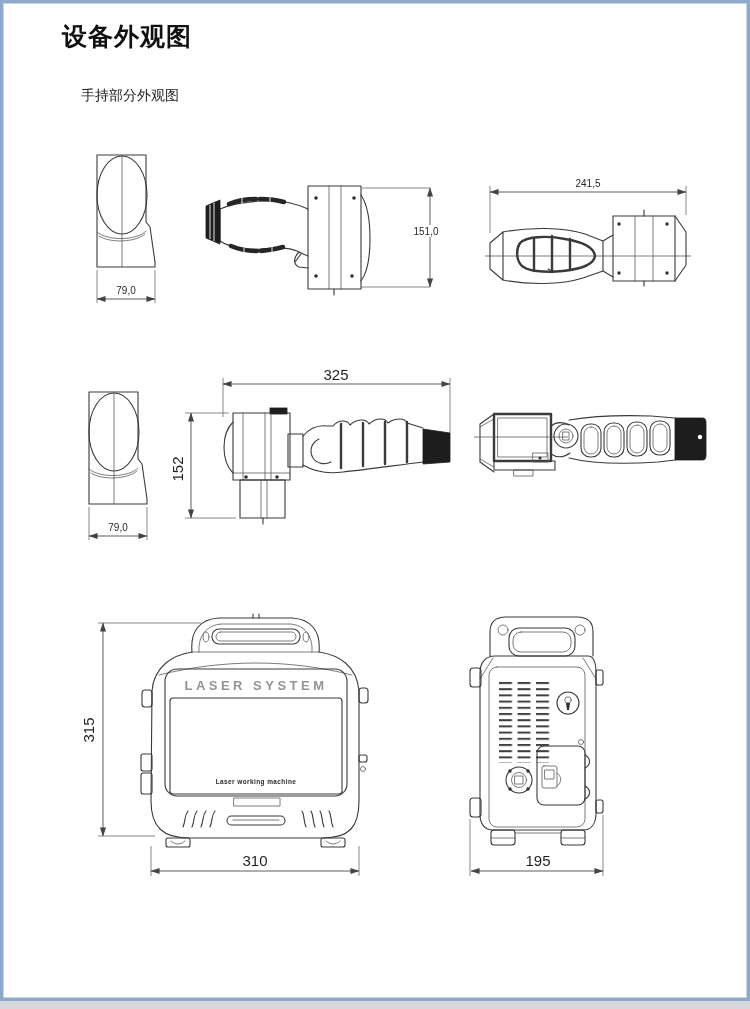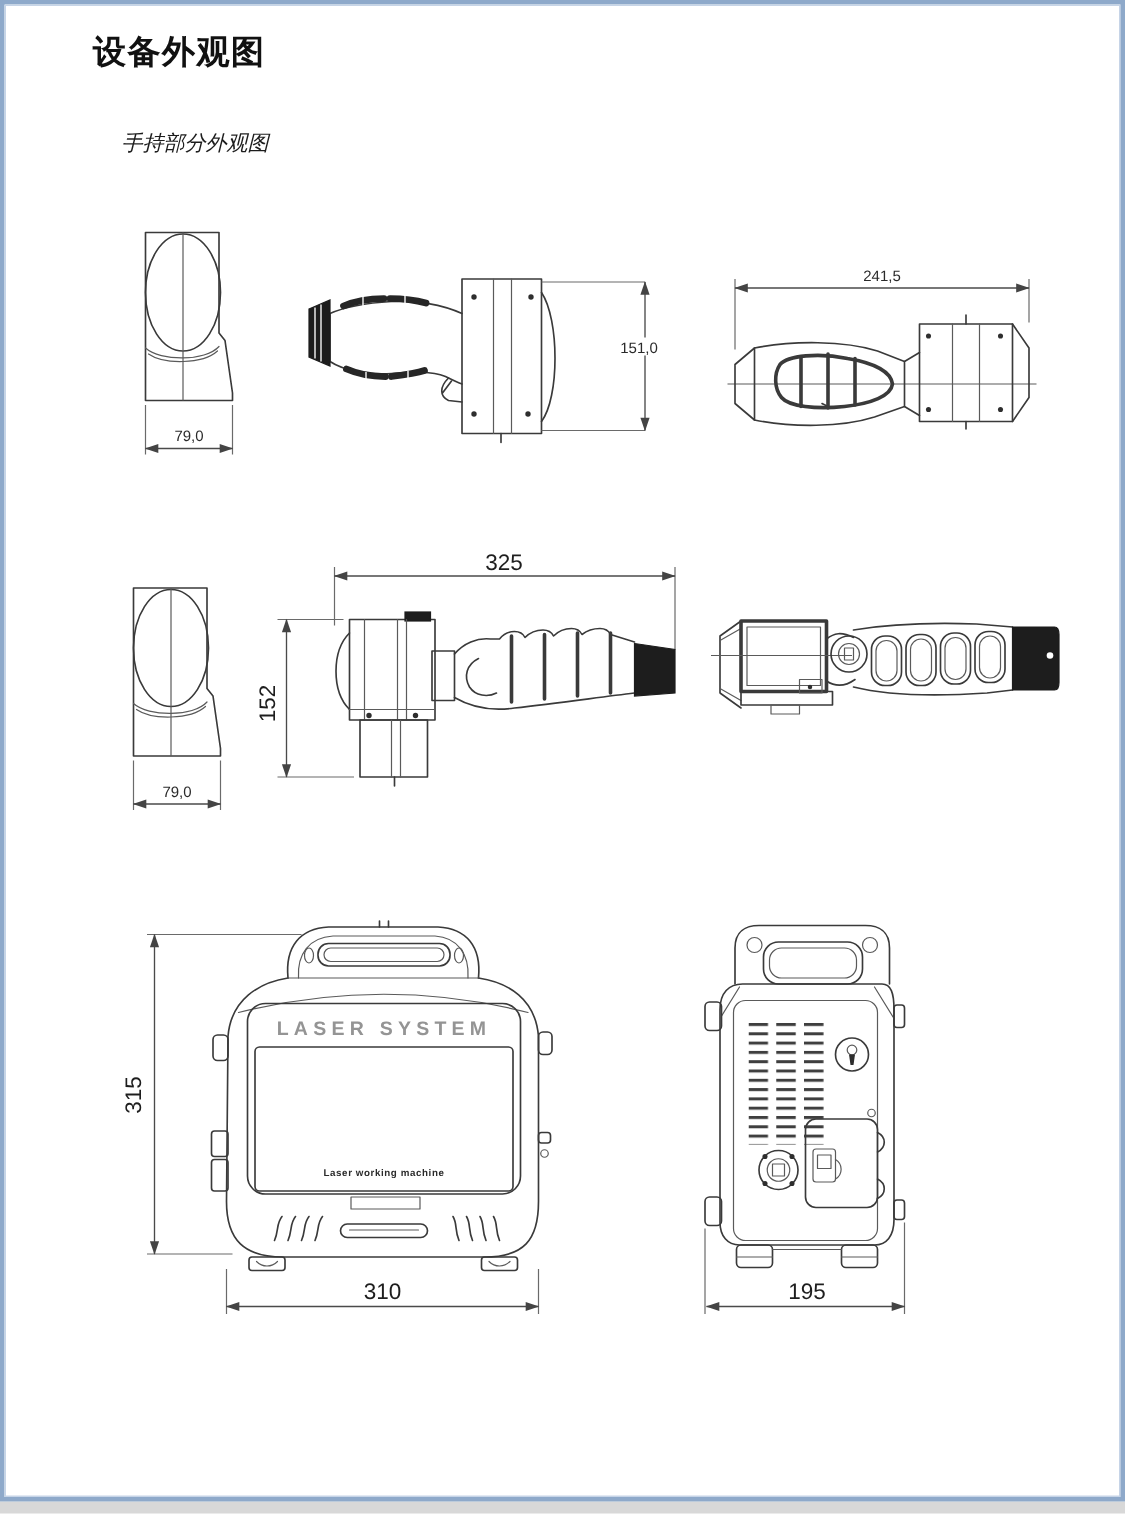--- a/index.html
+++ b/index.html
@@ -12,26 +12,26 @@
   .page{
     position:absolute;left:0;top:0;
     width:750px;height:1001px;
     box-sizing:border-box;
     background:#ffffff;
     border:3px solid #8ea9ca;
     box-shadow:inset 0 0 0 1px #c6d4e7;
   }
   .doc-title{
     position:absolute;left:59px;top:17px;
-    font-size:22px;font-weight:bold;color:#111;
+    font-size:25px;font-weight:bold;color:#111;
     letter-spacing:1px;
   }
   .doc-subtitle{
     position:absolute;left:78px;top:84px;
-    font-size:14px;color:#1c1c1c;font-style:italic;
+    font-size:14px;color:#1c1c1c;
   }
   svg.canvas{position:absolute;left:0;top:0;}
   .ln{fill:none;stroke:#3a3a3a;stroke-width:1.1;stroke-linecap:round;stroke-linejoin:round;}
   .thin{stroke-width:0.8;stroke:#5a5a5a;}
   .thick{stroke-width:2.4;}
   .pad{fill:none;stroke:#262626;stroke-width:4.5;stroke-linecap:round;}
   .dark{fill:#1d1d1d;stroke:#1d1d1d;stroke-width:0.8;}
   .wt{fill:none;stroke:#ffffff;stroke-width:0.9;}
   .dot{fill:#2e2e2e;stroke:none;}
   .wdot{fill:#ffffff;stroke:none;}

